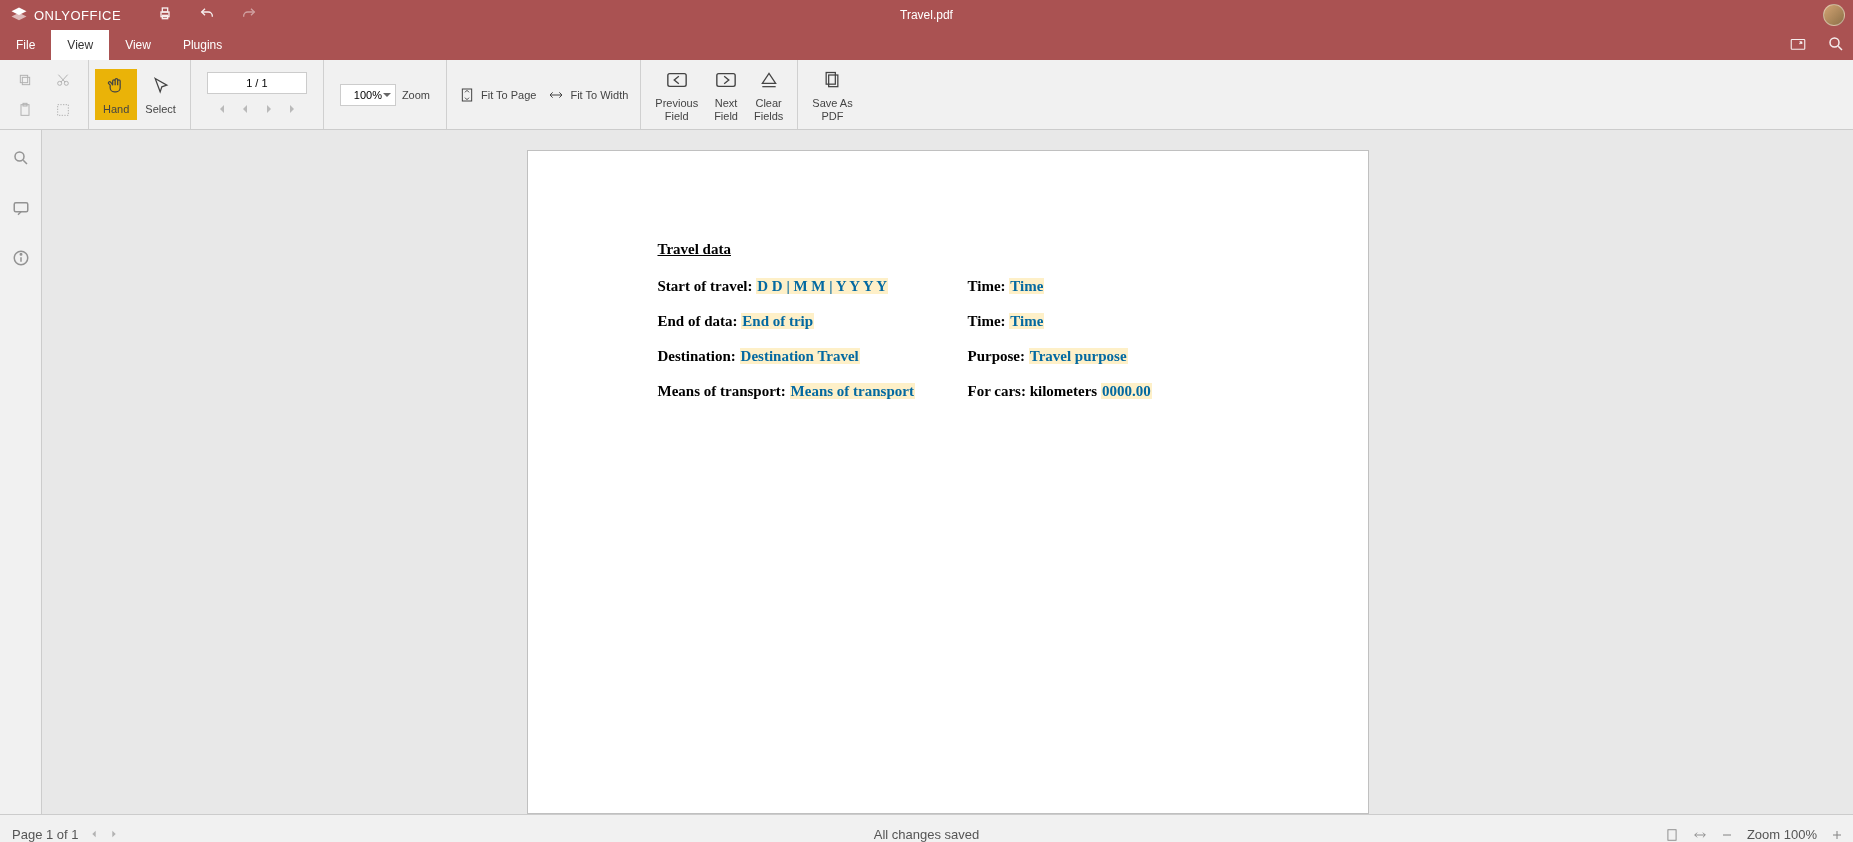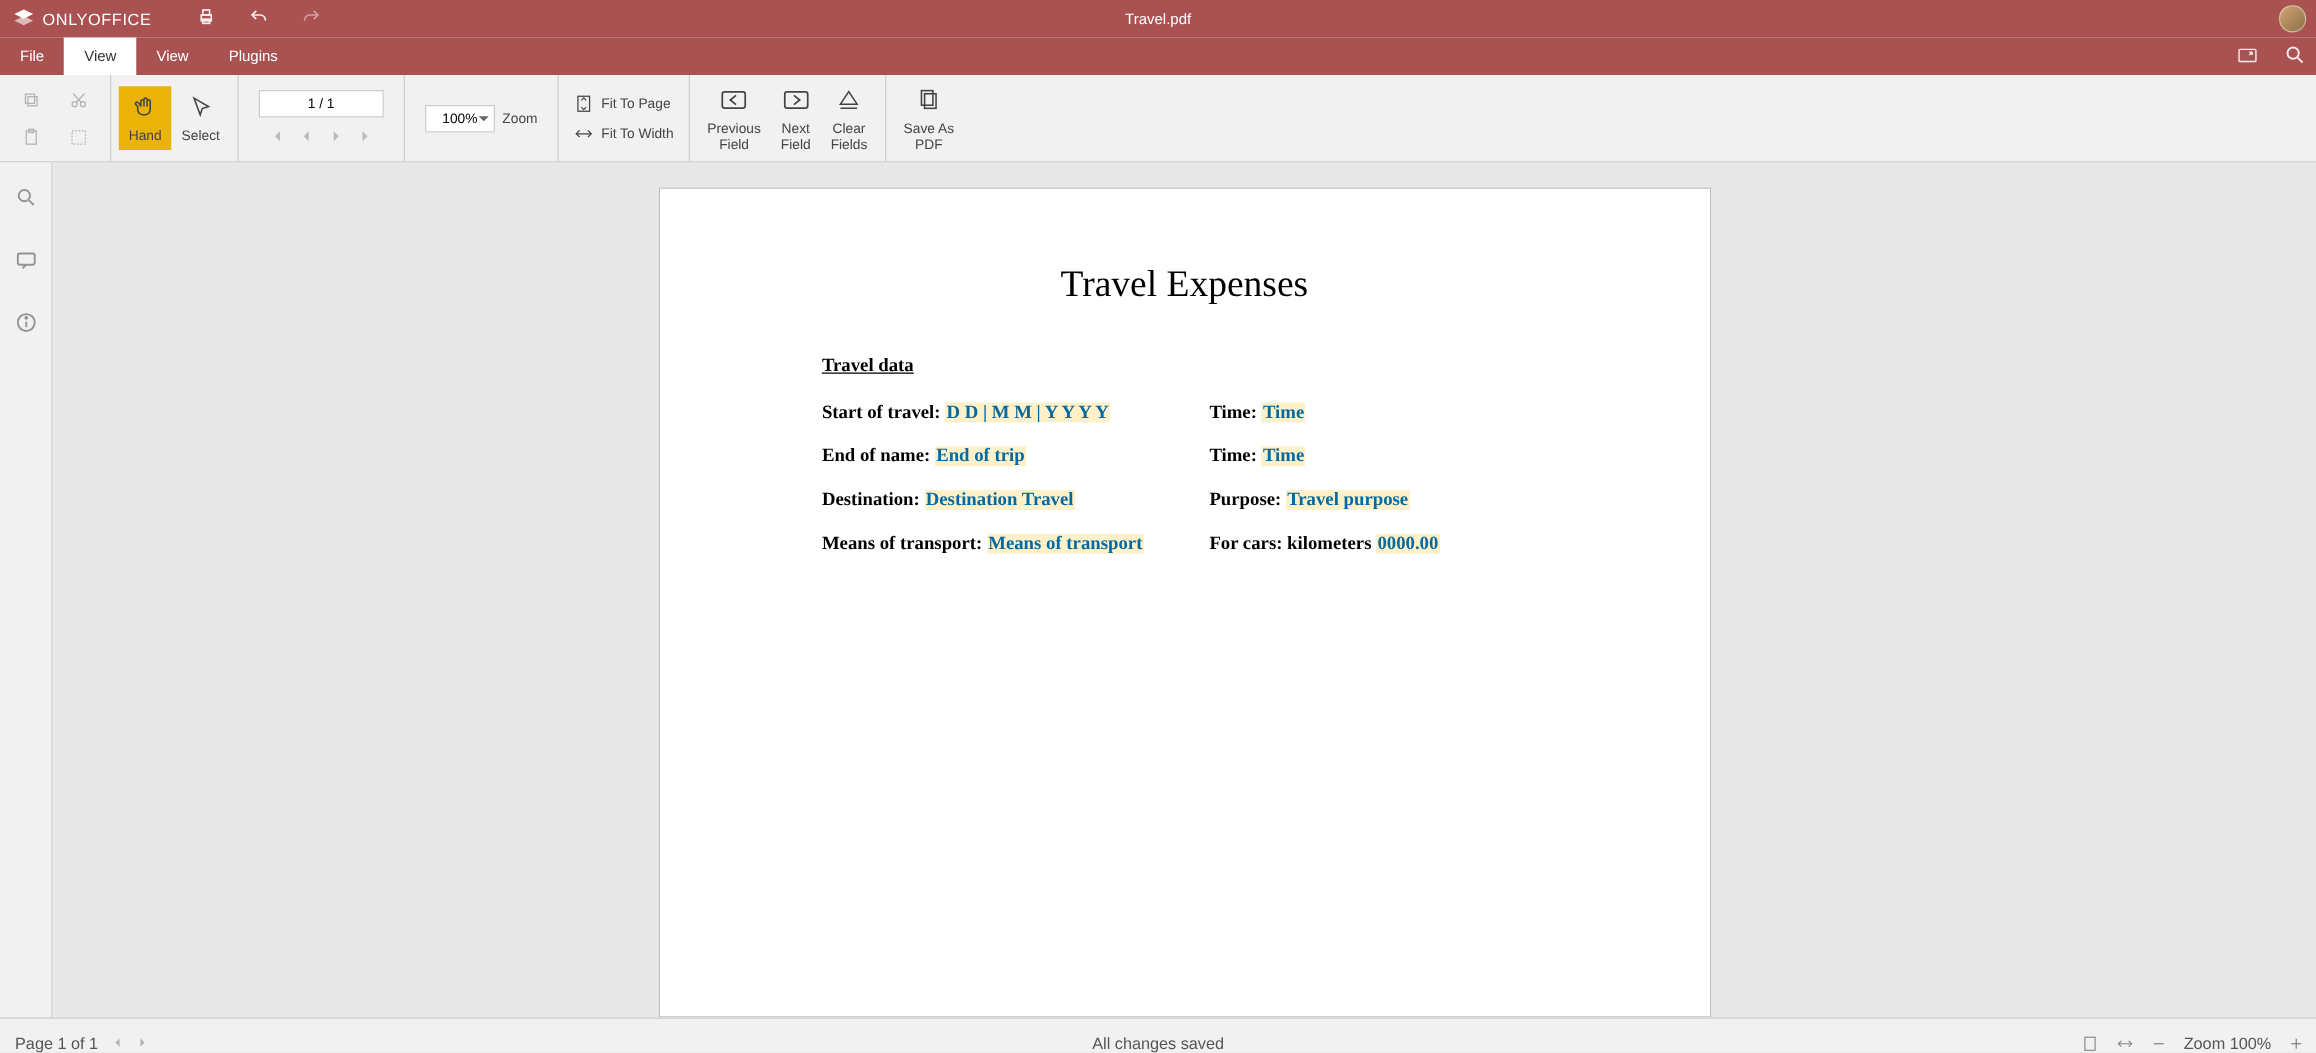--- a/index.html
+++ b/index.html
@@ -20,21 +20,21 @@
 
 .menubar { background: #aa5252; height: 30px; display: flex; align-items: stretch; color: #fff; position: relative; }
 .menu-item { padding: 0 16px; font-size: 12px; display: flex; align-items: center; cursor: pointer; }
 .menu-item.active { background: #fff; color: #333; }
 .menubar-right { position: absolute; right: 8px; display: flex; align-items: center; gap: 20px; height: 100%; }
 .menubar-right svg { opacity: 0.9; }
 
 
 .toolbar { background: #f1f1f1; height: 70px; display: flex; align-items: stretch; border-bottom: 1px solid #ccc; }
 .tool-group { display: flex; align-items: center; padding: 0 6px; border-right: 1px solid #d0d0d0; }
-.tool-col { display: flex; flex-direction: column; }
+.tool-col { display: flex; flex-direction: row; }
 .small-icon-col { display: flex; flex-direction: column; gap: 4px; padding: 4px 6px; }
 .small-icon-btn { width: 26px; height: 26px; display: flex; align-items: center; justify-content: center; cursor: pointer; opacity: 0.4; }
 .big-tool { display: flex; flex-direction: column; align-items: center; justify-content: center; padding: 4px 8px; font-size: 11px; color: #444; cursor: pointer; gap: 4px; }
 .big-tool.active { background: #eab308; }
 .big-tool .icon-box { height: 26px; display: flex; align-items: center; justify-content: center; }
 .big-tool .lbl { text-align: center; line-height: 1.1; }
 .page-input-wrap { display: flex; flex-direction: column; align-items: center; gap: 6px; padding: 4px 10px; }
 .page-input { width: 100px; height: 22px; border: 1px solid #ccc; text-align: center; font-size: 11px; }
 .nav-arrows { display: flex; gap: 2px; }
 .nav-arrows .arr { width: 22px; height: 18px; display: flex; align-items: center; justify-content: center; opacity: 0.35; cursor: pointer; }
@@ -290,26 +290,25 @@
           <svg width="18" height="18" viewBox="0 0 24 24" fill="none" stroke="#555" stroke-width="2">
             <circle cx="12" cy="12" r="9"></circle>
             <line x1="12" y1="11" x2="12" y2="17"></line>
             <circle cx="12" cy="7" r="1" fill="#555"></circle>
           </svg>
         </div>
     </div>
 
     <div class="canvas">
       <div class="page">
-        <div class="doc-h1">Travel Expenses</div>
         <div class="doc-h3">Travel data</div>
         <div class="field-grid">
           <div class="field"><span>Start of travel: </span><span class="hl ph">D D  |  M M  |  Y Y Y Y</span></div>
           <div class="field"><span>Time</span><span style="font-weight:bold">: </span><span class="hl ph">Time</span></div>
-          <div class="field"><span>End of name: </span><span class="hl ph">End of trip</span></div>
+          <div class="field"><span>End of data: </span><span class="hl ph">End of trip</span></div>
           <div class="field"><span>Time</span><span style="font-weight:bold">: </span><span class="hl ph">Time</span></div>
           <div class="field"><span>Destination: </span><span class="hl ph">Destination Travel</span></div>
           <div class="field"><span>Purpose</span><span style="font-weight:bold">: </span><span class="hl ph">Travel purpose</span></div>
           <div class="field"><span>Means of transport: </span><span class="hl ph">Means of transport</span></div>
           <div class="field"><span>For cars: kilometers </span><span class="hl ph">0000.00</span></div>
         </div>
       </div>
     </div>
   </div>
 

